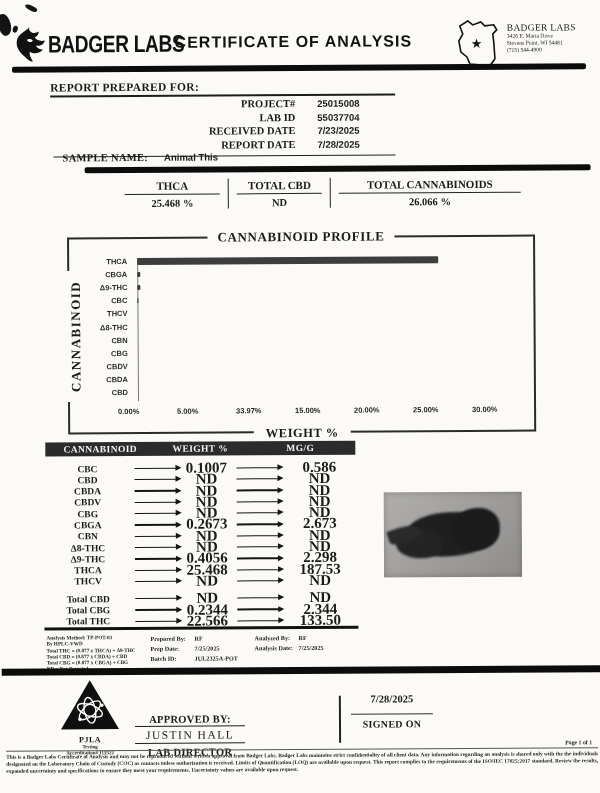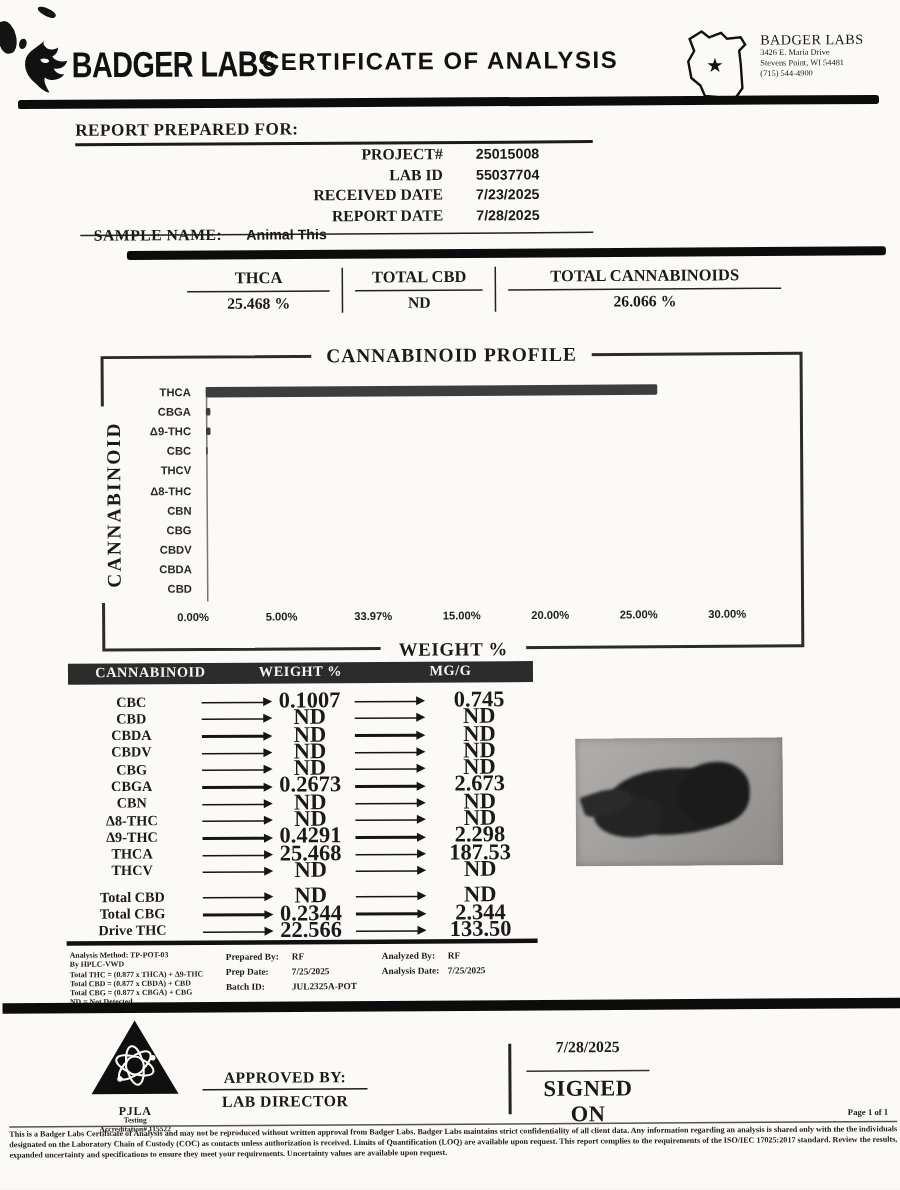--- a/index.html
+++ b/index.html
@@ -107,21 +107,21 @@
   .approved{ position:absolute; left:133px; top:689px; width:110px; text-align:center; }
   .appr-lab{ font-size:10.5px; font-weight:700; letter-spacing:.3px; border-bottom:1.8px solid #1c1c1c; padding-bottom:1px;margin-top:24px; }
   .appr-name{ font-size:11.5px; letter-spacing:1.5px; border-bottom:1.8px solid #1c1c1c; padding:2px 0; }
   .appr-title{ font-size:10.5px; font-weight:700; padding-top:3px; letter-spacing:.3px; }
   .sigblock{ position:absolute; left:248px; top:684px; width:86px; text-align:center; }
   .sigline{ border-bottom:1.3px solid #333; }
   .sig-lab{ font-size:10.5px; font-weight:700; padding-top:3px; letter-spacing:.3px; }
   .vdiv{ position:absolute; left:337px; top:696px; width:1.5px; height:47px; background:#222; }
   .dateblock{ position:absolute; left:349px; top:694px; width:82px; text-align:center; }
   .date-val{ font-size:10.5px; font-weight:700; padding-bottom:9px; border-bottom:1.3px solid #333; }
-  .date-lab{ font-size:15px; font-weight:700; padding-top:4px; letter-spacing:.3px; }
+  .date-lab{ font-size:10px; font-weight:700; padding-top:4px; letter-spacing:.3px; }
 
   .pageno{ position:absolute; left:520px; top:741px; width:70px; text-align:right; font-size:5.8px; font-weight:700; }
   .disclaimer{ position:absolute; left:4px; top:749px; width:592px; font-size:5.4px; line-height:7.2px;
                text-align:justify; font-weight:700; color:#222; border-top:.5px solid #555; padding-top:1.5px; }
 </style>
 </head>
 <body>
 
 <div id="page">
  <div id="tilt">
@@ -270,21 +270,21 @@
     <div class="rbody">
           <div class="rrow">
      <span class="rname">CBC</span>
      <span class="acell">
               <span class="arr"></span>
             </span>
      <span class="rval">0.1007</span>
      <span class="acell">
               <span class="arr"></span>
             </span>
-     <span class="rval">0.745</span>
+     <span class="rval">0.586</span>
    </div>
           <div class="rrow">
      <span class="rname">CBD</span>
      <span class="acell">
               <span class="arr"></span>
             </span>
      <span class="rval">ND</span>
      <span class="acell">
               <span class="arr"></span>
             </span>
@@ -354,21 +354,21 @@
      <span class="acell">
               <span class="arr"></span>
             </span>
      <span class="rval">ND</span>
    </div>
           <div class="rrow">
      <span class="rname">Δ9-THC</span>
      <span class="acell">
               <span class="arr"></span>
             </span>
-     <span class="rval">0.4291</span>
+     <span class="rval">0.4056</span>
      <span class="acell">
               <span class="arr"></span>
             </span>
      <span class="rval">2.298</span>
    </div>
           <div class="rrow">
      <span class="rname">THCA</span>
      <span class="acell">
               <span class="arr"></span>
             </span>
@@ -407,21 +407,21 @@
      <span class="acell">
               <span class="arr"></span>
             </span>
      <span class="rval">0.2344</span>
      <span class="acell">
               <span class="arr"></span>
             </span>
      <span class="rval">2.344</span>
    </div>
           <div class="rrow">
-     <span class="rname">Drive THC</span>
+     <span class="rname">Total THC</span>
      <span class="acell">
               <span class="arr"></span>
             </span>
      <span class="rval">22.566</span>
      <span class="acell">
               <span class="arr"></span>
             </span>
      <span class="rval">133.50</span>
    </div>
         </div>
@@ -484,20 +484,21 @@
       <circle cx="43" cy="26" r="1.8" fill="#fbfaf7"></circle>
       <circle cx="21" cy="40" r="1.8" fill="#fbfaf7"></circle>
     </svg>
     <div class="pjla-name">PJLA</div>
     <div class="pjla-sub">Testing</div>
     <div class="pjla-sub">Accreditation# 115522</div>
   </div>
 
   <div class="approved">
     <div class="appr-lab">APPROVED BY:</div>
+    <div class="appr-name">JUSTIN HALL</div>
     <div class="appr-title">LAB DIRECTOR</div>
   </div>
 
 
   <div class="vdiv"></div>
 
   <div class="dateblock">
     <div class="date-val">7/28/2025</div>
     <div class="date-lab">SIGNED ON</div>
   </div>

